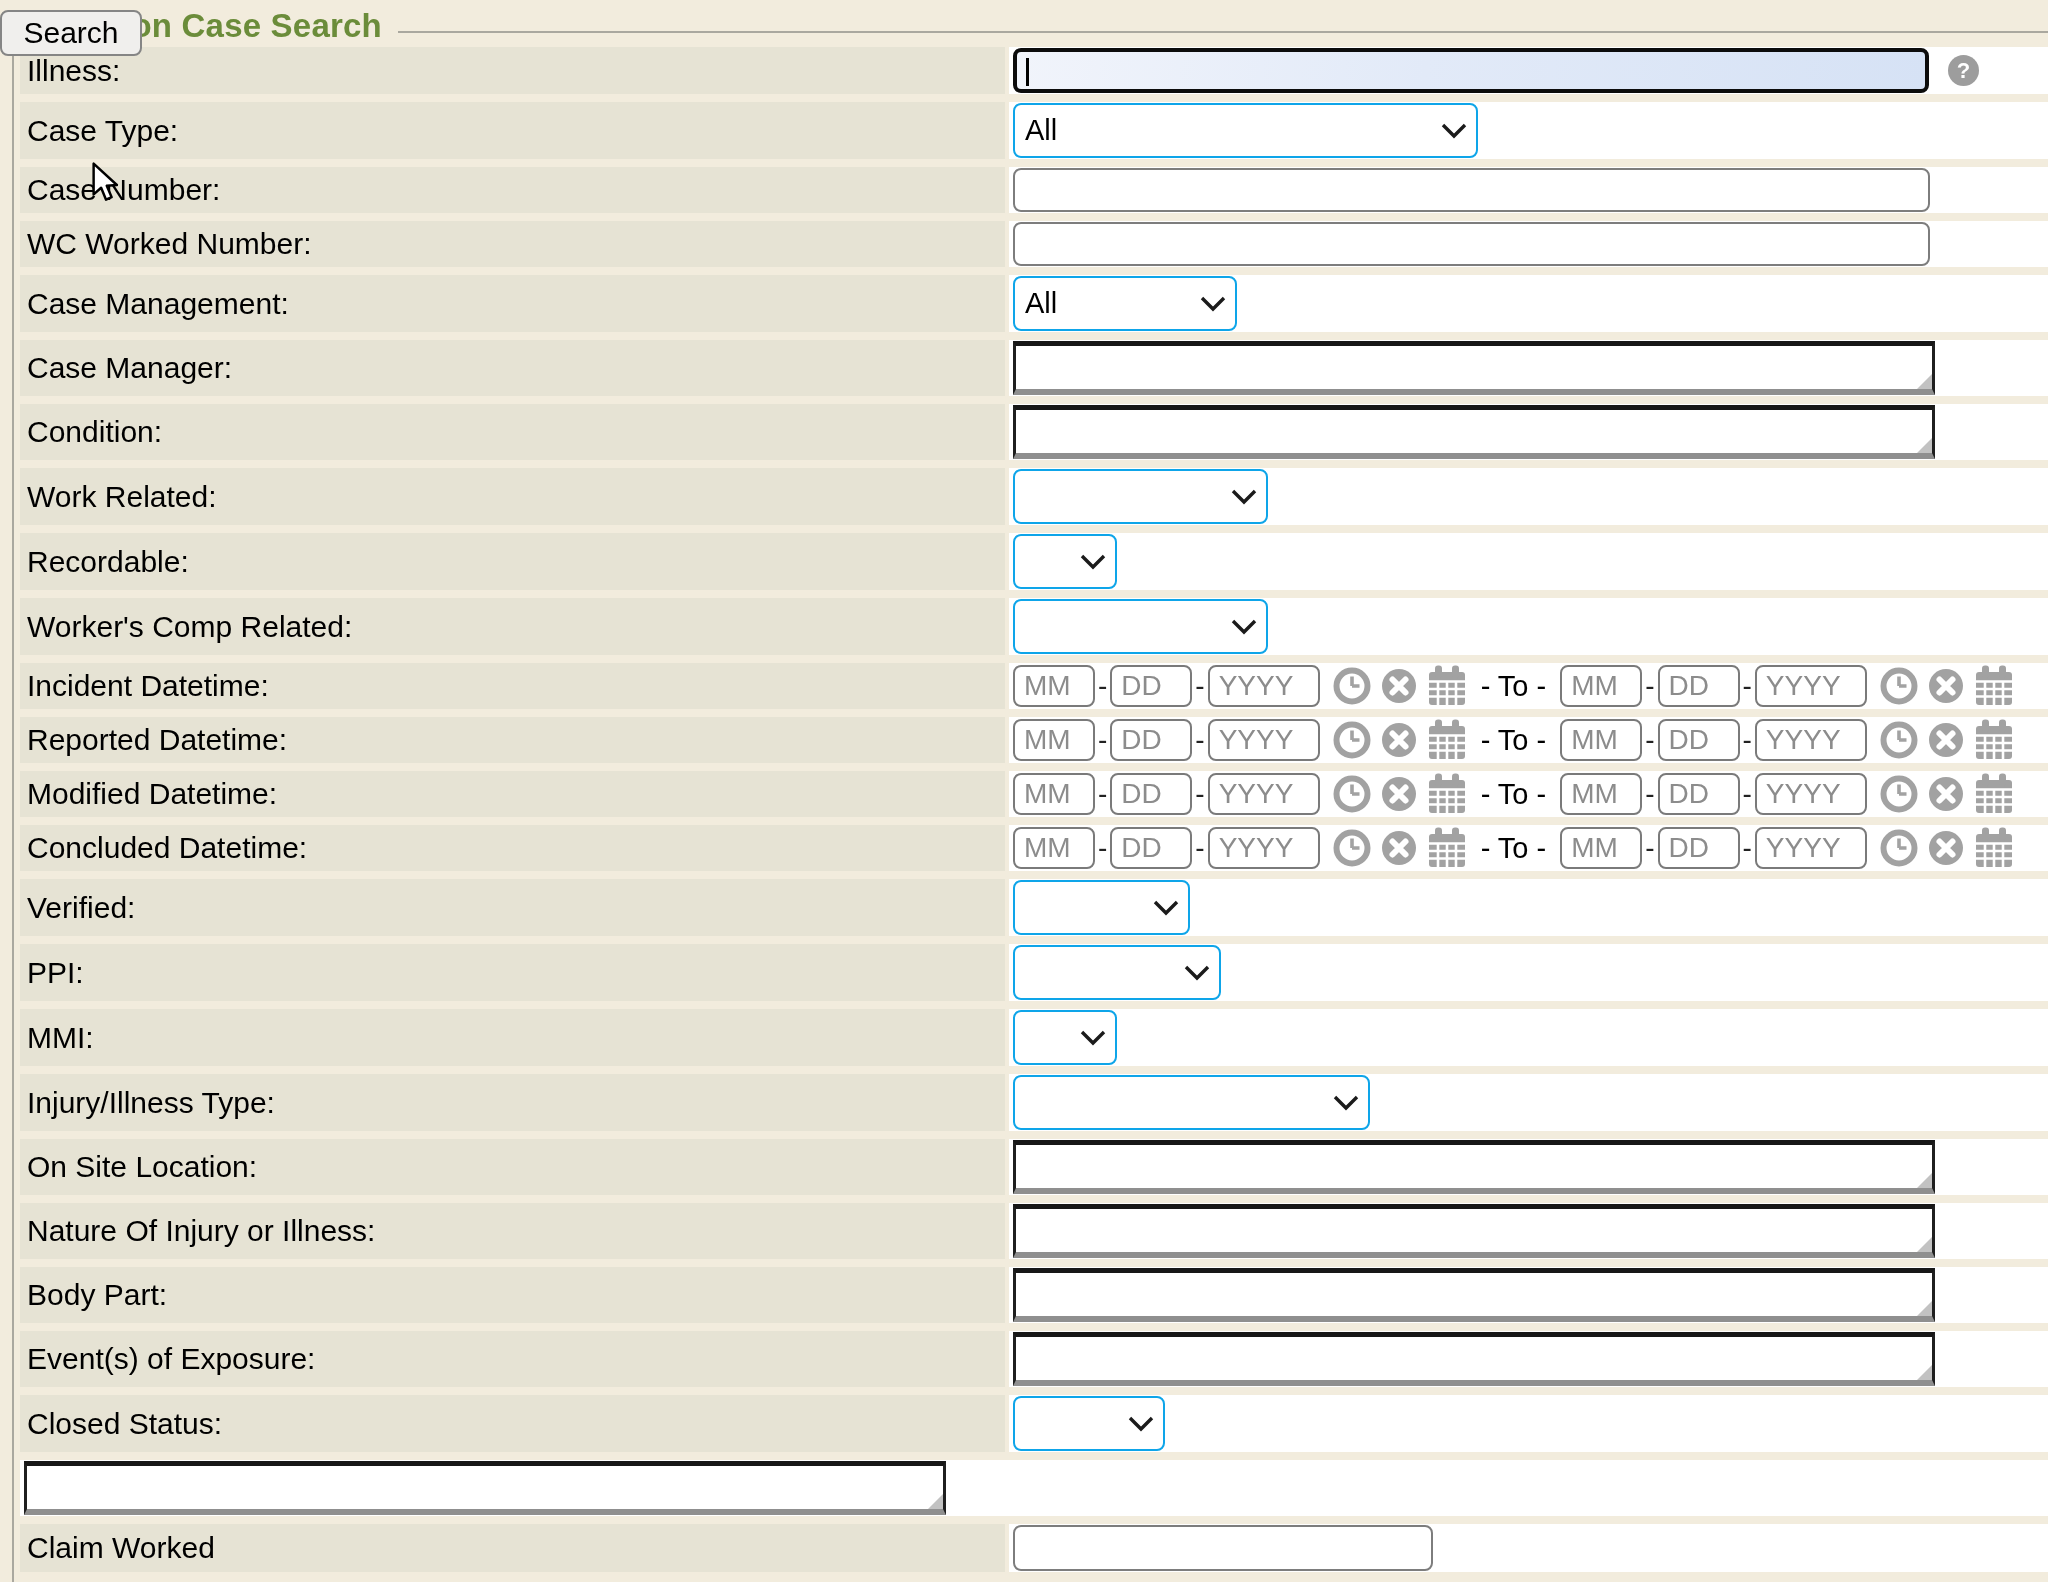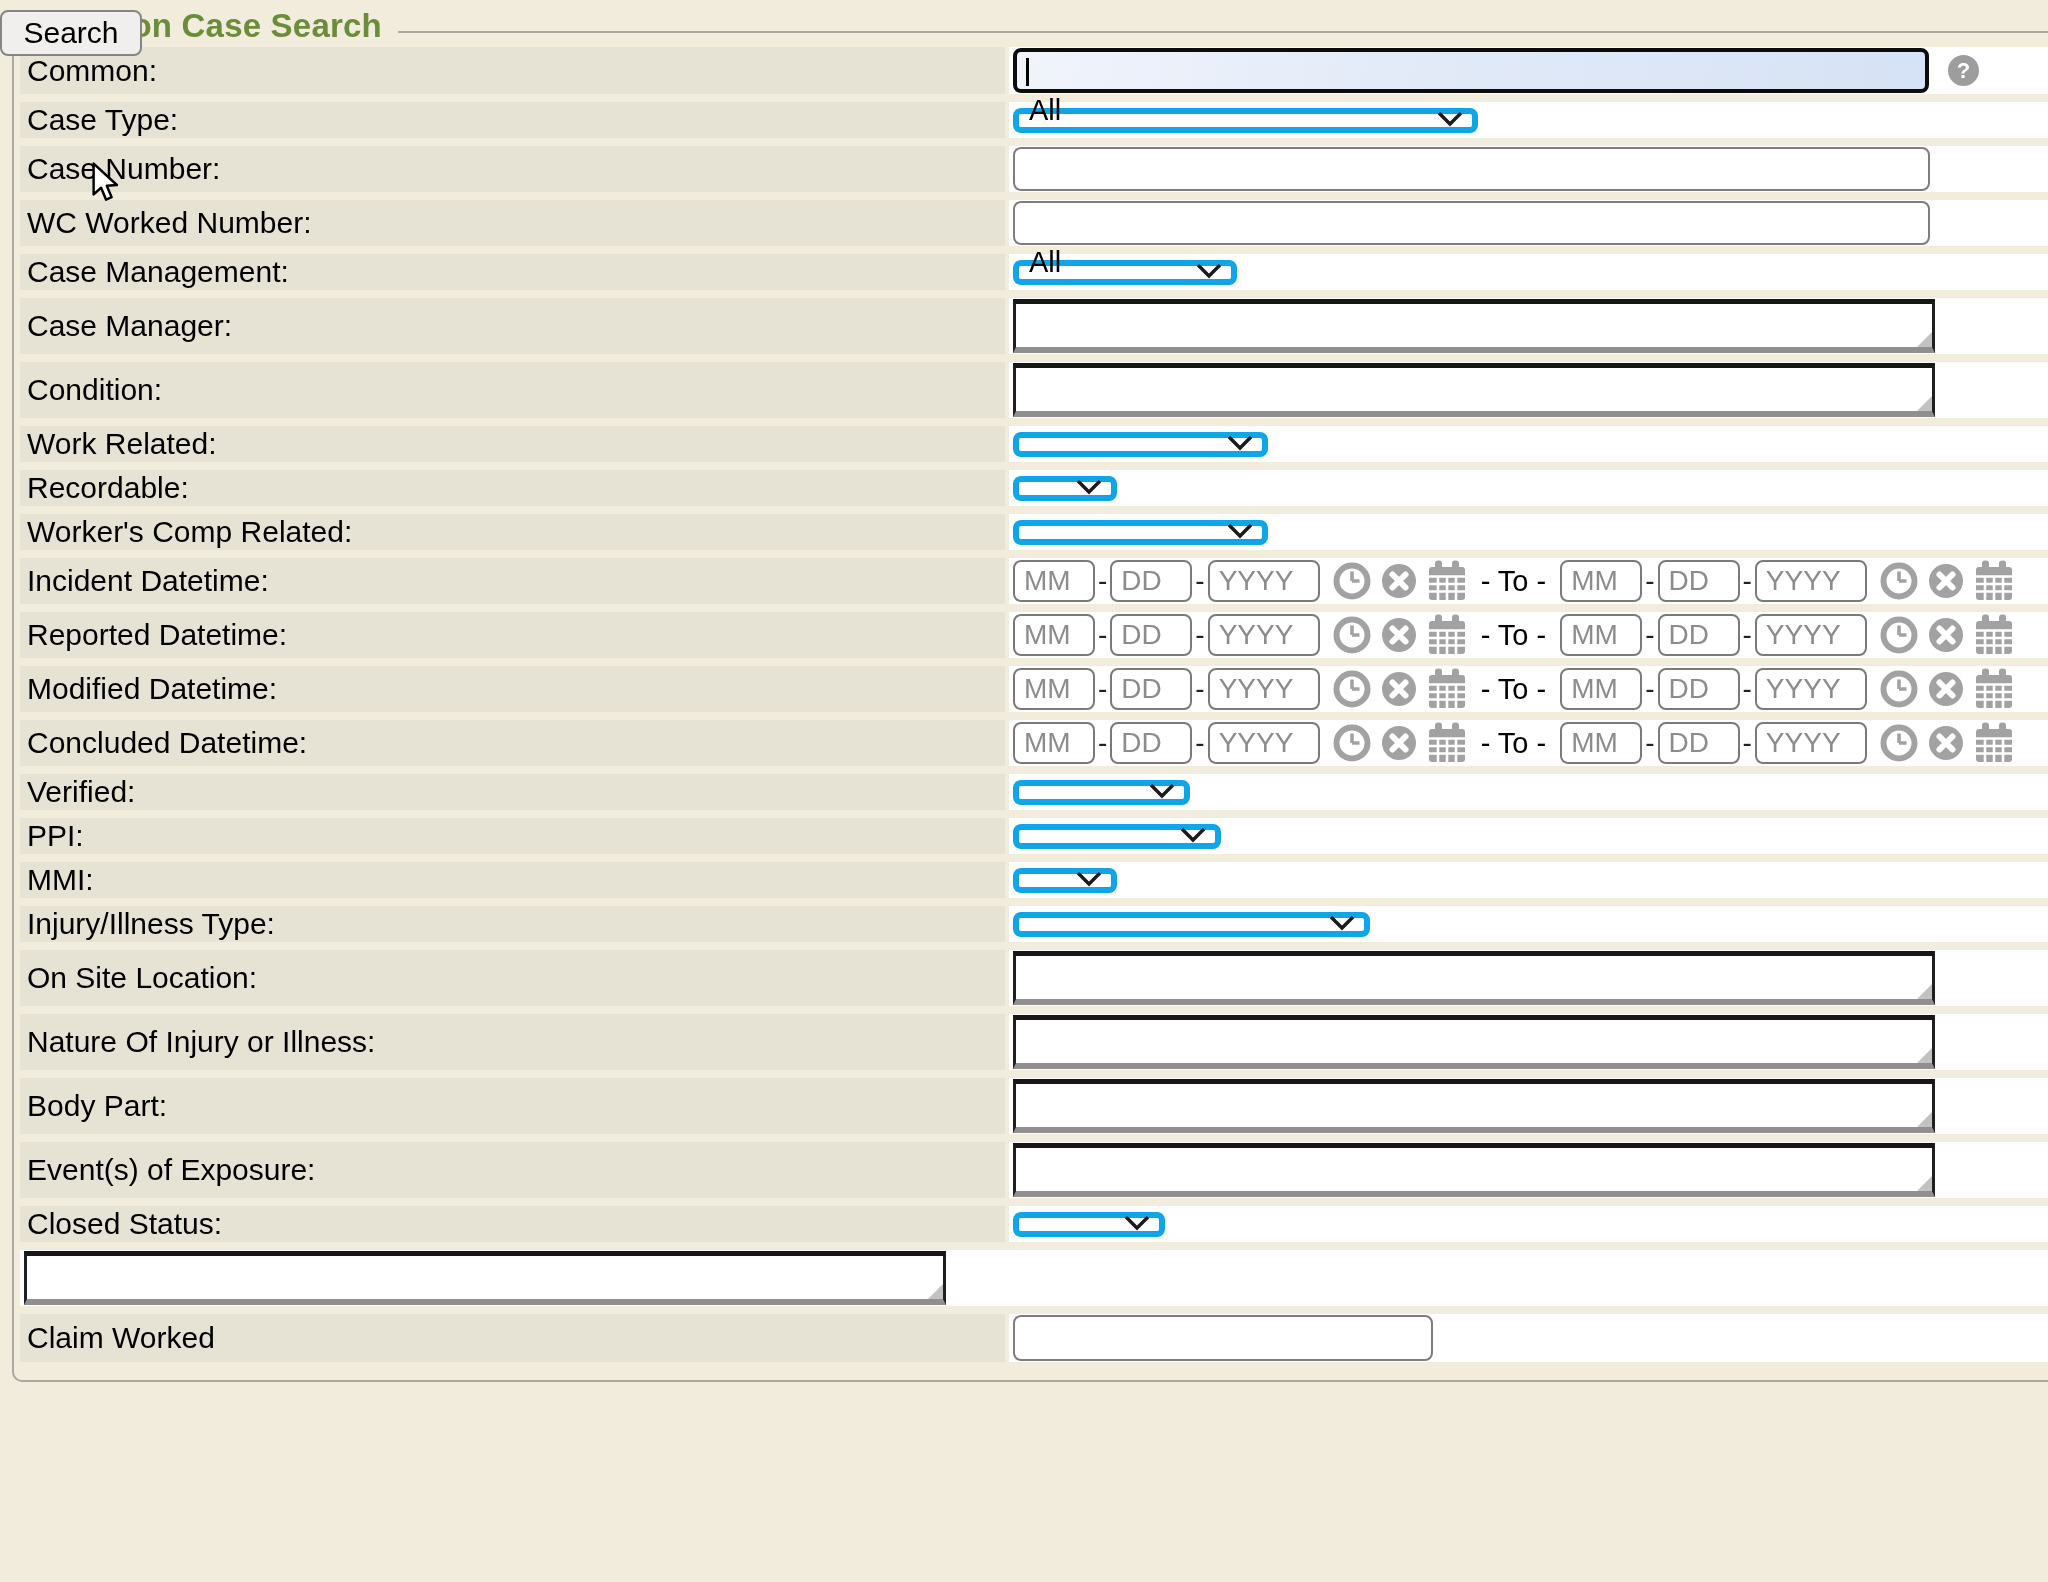--- a/index.html
+++ b/index.html
@@ -12,22 +12,22 @@
   .legend{position:absolute;top:-26px;left:8px;background:#f2ecdd;padding:0 16px 0 6px;
           font-size:33px;font-weight:bold;color:#6b8c3a;letter-spacing:.2px;}
   
   .row{display:flex;gap:4px;margin-bottom:8px;}
   .label-cell{width:985px;flex:0 0 985px;background:#e6e3d4;display:flex;align-items:center;
               padding:1px 8px 1px 7px;box-sizing:border-box;}
   .label-cell span{font-size:30px;color:#000;}
   .field-cell{flex:1;background:#ffffff;display:flex;align-items:center;
               padding:1px 10px 1px 4px;min-width:0;}
   
-  .sel{height:25px;background:#fff;border:6px solid #0ea5e9;border-radius:8px;
-       box-sizing:border-box;display:flex;align-items:flex-end;justify-content:space-between;
+  .sel{height:55px;background:#fff;border:2px solid #0ea5e9;border-radius:8px;
+       box-sizing:border-box;display:flex;align-items:center;justify-content:space-between;
        padding:0 9px 0 10px;cursor:default;}
   .sel .val{font-size:29px;white-space:nowrap;}
   .ti{height:44px;background:#fff;border:2px solid #7d7d7d;border-radius:8px;
       box-sizing:border-box;font-size:29px;padding:0 10px;font-family:"Liberation Sans",sans-serif;
       outline:none;}
   .patient{position:relative;height:45px;border:4px solid #0c0c0c;border-radius:8px;
            box-sizing:border-box;background:linear-gradient(100deg,#f1f4fb 0%,#e2eaf8 45%,#d6e2f5 100%);}
   .patient::after{content:"";position:absolute;left:9px;top:6px;width:2.5px;height:28px;background:#000;}
   .help{width:31px;height:31px;border-radius:50%;background:#9d9d9d;color:#fff;
         font-size:22px;font-weight:bold;display:flex;align-items:center;justify-content:center;
@@ -56,21 +56,21 @@
 </style>
 </head>
 <body>
 
 <div class="page">
   <div class="fs">
     <div class="legend">Common Case Search</div>
     <div id="rows">
         <div class="row">
           <div class="label-cell">
-            <span>Common:</span>
+            <span>Illness:</span>
           </div>
           <div class="field-cell">
             <div class="patient" role="textbox" style="width: 916px;"></div>
             <div class="help">?</div>
           </div>
         </div>
         <div class="row">
           <div class="label-cell">
             <span>Case Type:</span>
           </div>

